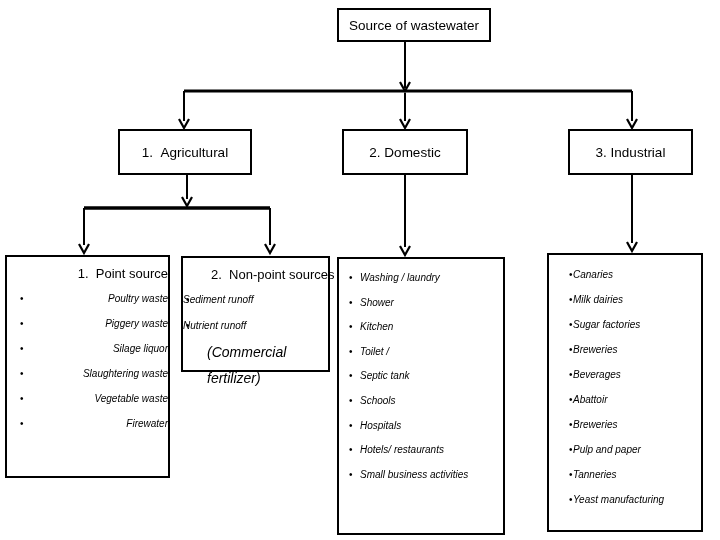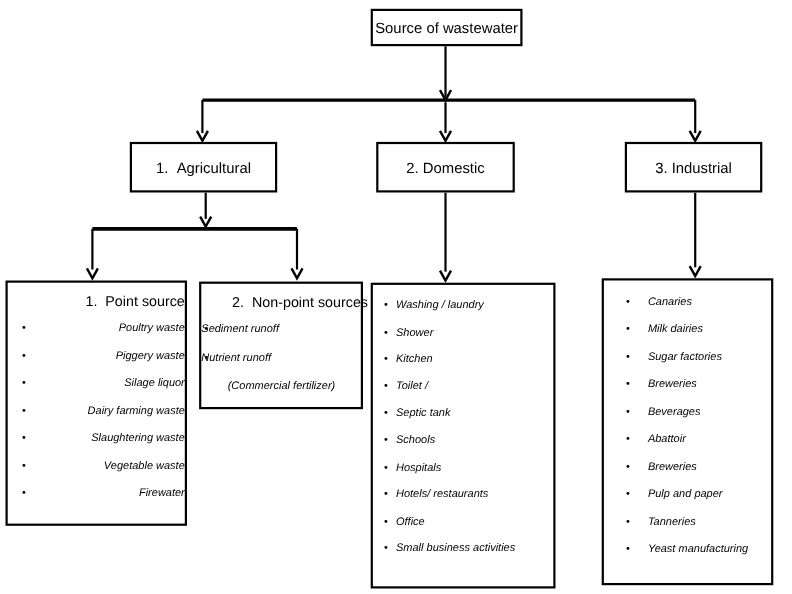--- a/index.html
+++ b/index.html
@@ -13,26 +13,26 @@
   .list{list-style:none;margin:0;padding:0;}
   .list li{position:relative;font-style:italic;font-size:10px;line-height:25px;white-space:pre;}
   .list li::before{content:"\2022";position:absolute;font-style:normal;}
   .ps-header{margin:9px 0 5px 57px;font-size:13px;}
   .np-header{margin:9px 0 5px 28px;font-size:13px;white-space:pre;}
   .ps .list{margin-top:4px;}
   .ps li{padding-left:44px;}
   .ps li::before{left:13px;}
   .np li{line-height:26px;}
   .np li::before{left:3px;}
-  .np-note{font-style:italic;font-size:10px;margin-left:24px;line-height:26px;}
+  .np-note{font-style:italic;font-size:14px;margin-left:24px;line-height:26px;}
   .dm{padding-top:7px;}
   .dm li{padding-left:21px;line-height:24.6px;}
   .dm li::before{left:10px;}
   .ind{padding-top:7px;}
-  .ind li{padding-left:40px;line-height:25px;}
+  .ind li{padding-left:24px;line-height:25px;}
   .ind li::before{left:20px;}
   svg.connectors{position:absolute;left:0;top:0;pointer-events:none;}
 </style>
 </head>
 <body>
 
 <svg class="connectors" width="720" height="540" viewBox="0 0 720 540">
   <g stroke="#000" fill="none">
 
     <path d="M405 42 V88" stroke-width="2"></path>
@@ -56,21 +56,21 @@
     <path d="M265 244 L270 253 L275 244" stroke-width="2.2"></path>
 
     <path d="M405 175 V247" stroke-width="2"></path>
     <path d="M400 246 L405 255 L410 246" stroke-width="2.2"></path>
 
     <path d="M632 175 V243" stroke-width="2"></path>
     <path d="M627 242 L632 251 L637 242" stroke-width="2.2"></path>
   </g>
 </svg>
 
-<div class="box" style="left:337px;top:8px;width:138px;height:34px;">
+<div class="box" style="left:337px;top:8px;width:154px;height:34px;">
   <div class="center-label">Source of wastewater</div>
 </div>
 
 <div class="box" style="left:118px;top:129px;width:134px;height:46px;">
   <div class="center-label">1.&nbsp;&nbsp;Agricultural</div>
 </div>
 
 <div class="box" style="left:342px;top:129px;width:126px;height:46px;">
   <div class="center-label">2. Domestic</div>
 </div>
@@ -78,21 +78,20 @@
 <div class="box" style="left:568px;top:129px;width:125px;height:46px;">
   <div class="center-label">3. Industrial</div>
 </div>
 
 <div class="box ps" style="left:5px;top:255px;width:165px;height:223px;text-align:right;">
   <div class="ps-header">1.&nbsp;&nbsp;Point source</div>
   <ul class="list">
       <li>Poultry waste</li>
       <li>Piggery waste</li>
       <li>Silage liquor</li>
-      <li>Dairy farming waste</li>
       <li>Slaughtering waste</li>
       <li>Vegetable waste</li>
       <li>Firewater</li>
     </ul>
 </div>
 
 <div class="box np" style="left:181px;top:256px;width:149px;height:116px;">
   <div class="np-header">2.&nbsp;&nbsp;Non-point sources</div>
   <ul class="list">
       <li>Sediment runoff</li>
@@ -104,21 +103,20 @@
 <div class="box dm" style="left:337px;top:257px;width:168px;height:278px;">
   <ul class="list">
       <li>Washing / laundry</li>
       <li>Shower</li>
       <li>Kitchen</li>
       <li>Toilet /</li>
       <li>Septic tank</li>
       <li>Schools</li>
       <li>Hospitals</li>
       <li>Hotels/ restaurants</li>
-      <li>Office</li>
       <li>Small business activities</li>
     </ul>
 </div>
 
 <div class="box ind" style="left:547px;top:253px;width:156px;height:279px;">
   <ul class="list">
       <li>Canaries</li>
       <li>Milk dairies</li>
       <li>Sugar factories</li>
       <li>Breweries</li>

